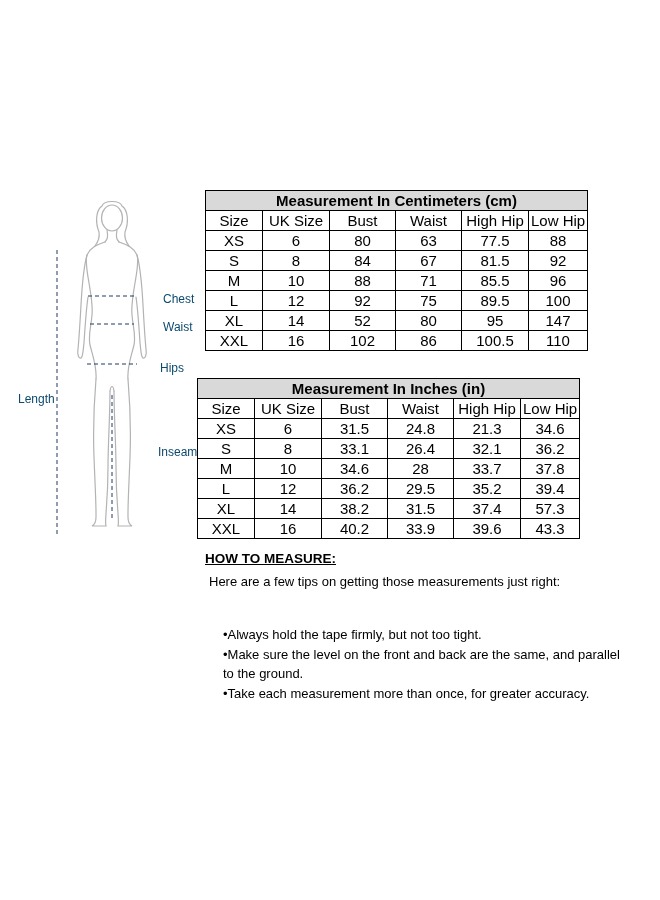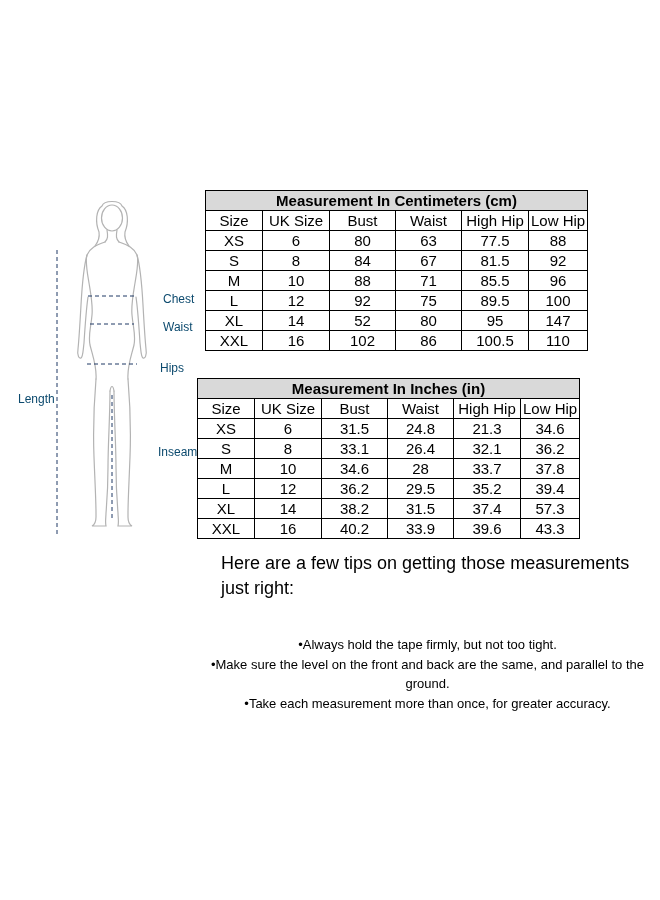--- a/index.html
+++ b/index.html
@@ -53,22 +53,22 @@
   #table-in { left: 197px; top: 378px; }
 
   
   .howto { position: absolute; left: 205px; top: 551px; width: 445px; }
   .howto-title {
     font-size: 13.5px;
     font-weight: bold;
     text-decoration: underline;
     margin: 0 0 7px 0;
   }
-  .howto-intro { font-size: 18px; margin: 0 0 34px 16px; line-height: 1.4; }
-  ul.tips { list-style: none; margin: 4px; padding: 0; font-size: 13px; line-height: 1.5; text-align: center; }
+  .howto-intro { font-size: 13px; margin: 0 0 34px 4px; line-height: 1.4; }
+  ul.tips { list-style: none; margin: 18px; padding: 0; font-size: 13px; line-height: 1.5; }
   ul.tips li::before { content: "\2022 "; }
 </style>
 </head>
 <body>
 
 <div class="page">
 
   <svg class="fig-svg" viewBox="0 0 120 345">
     <g stroke="#b3b3b3" stroke-width="1.2" fill="none" stroke-linecap="round">
 
@@ -245,20 +245,21 @@
           <td>16</td>
           <td>40.2</td>
           <td>33.9</td>
           <td>39.6</td>
           <td>43.3</td>
         </tr>
       </tbody>
     </table>
 
   <div class="howto">
+    <p class="howto-title">HOW TO MEASURE:</p>
     <p class="howto-intro">Here are a few tips on getting those measurements just right:</p>
     <ul class="tips" id="tips-list">
         <li>Always hold the tape firmly, but not too tight.</li>
         <li>Make sure the level on the front and back are the same, and parallel to the ground.</li>
         <li>Take each measurement more than once, for greater accuracy.</li>
       </ul>
   </div>
 
 </div>
 

